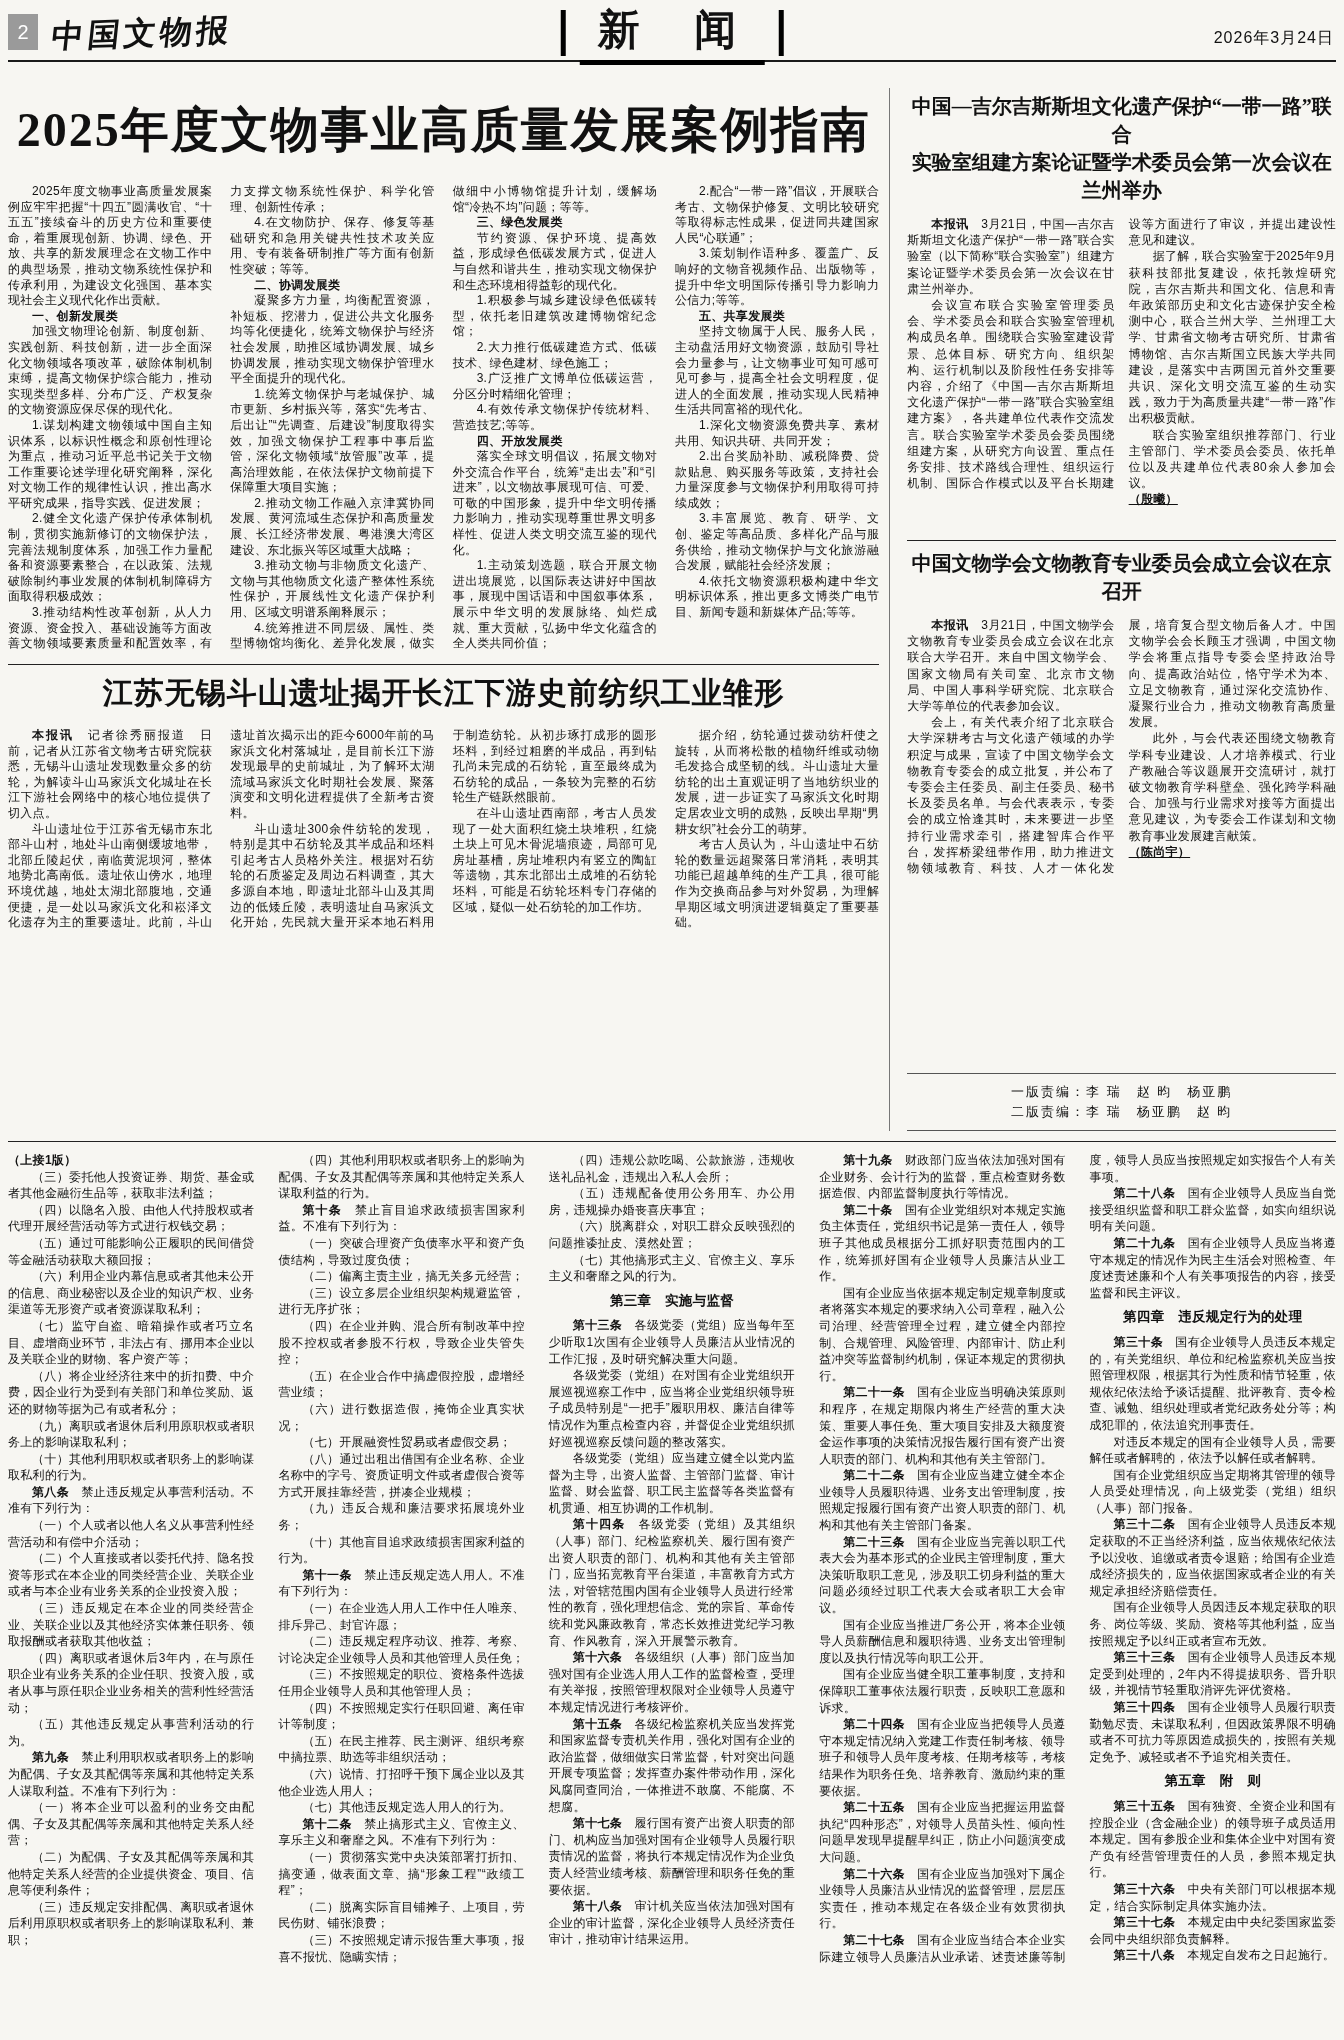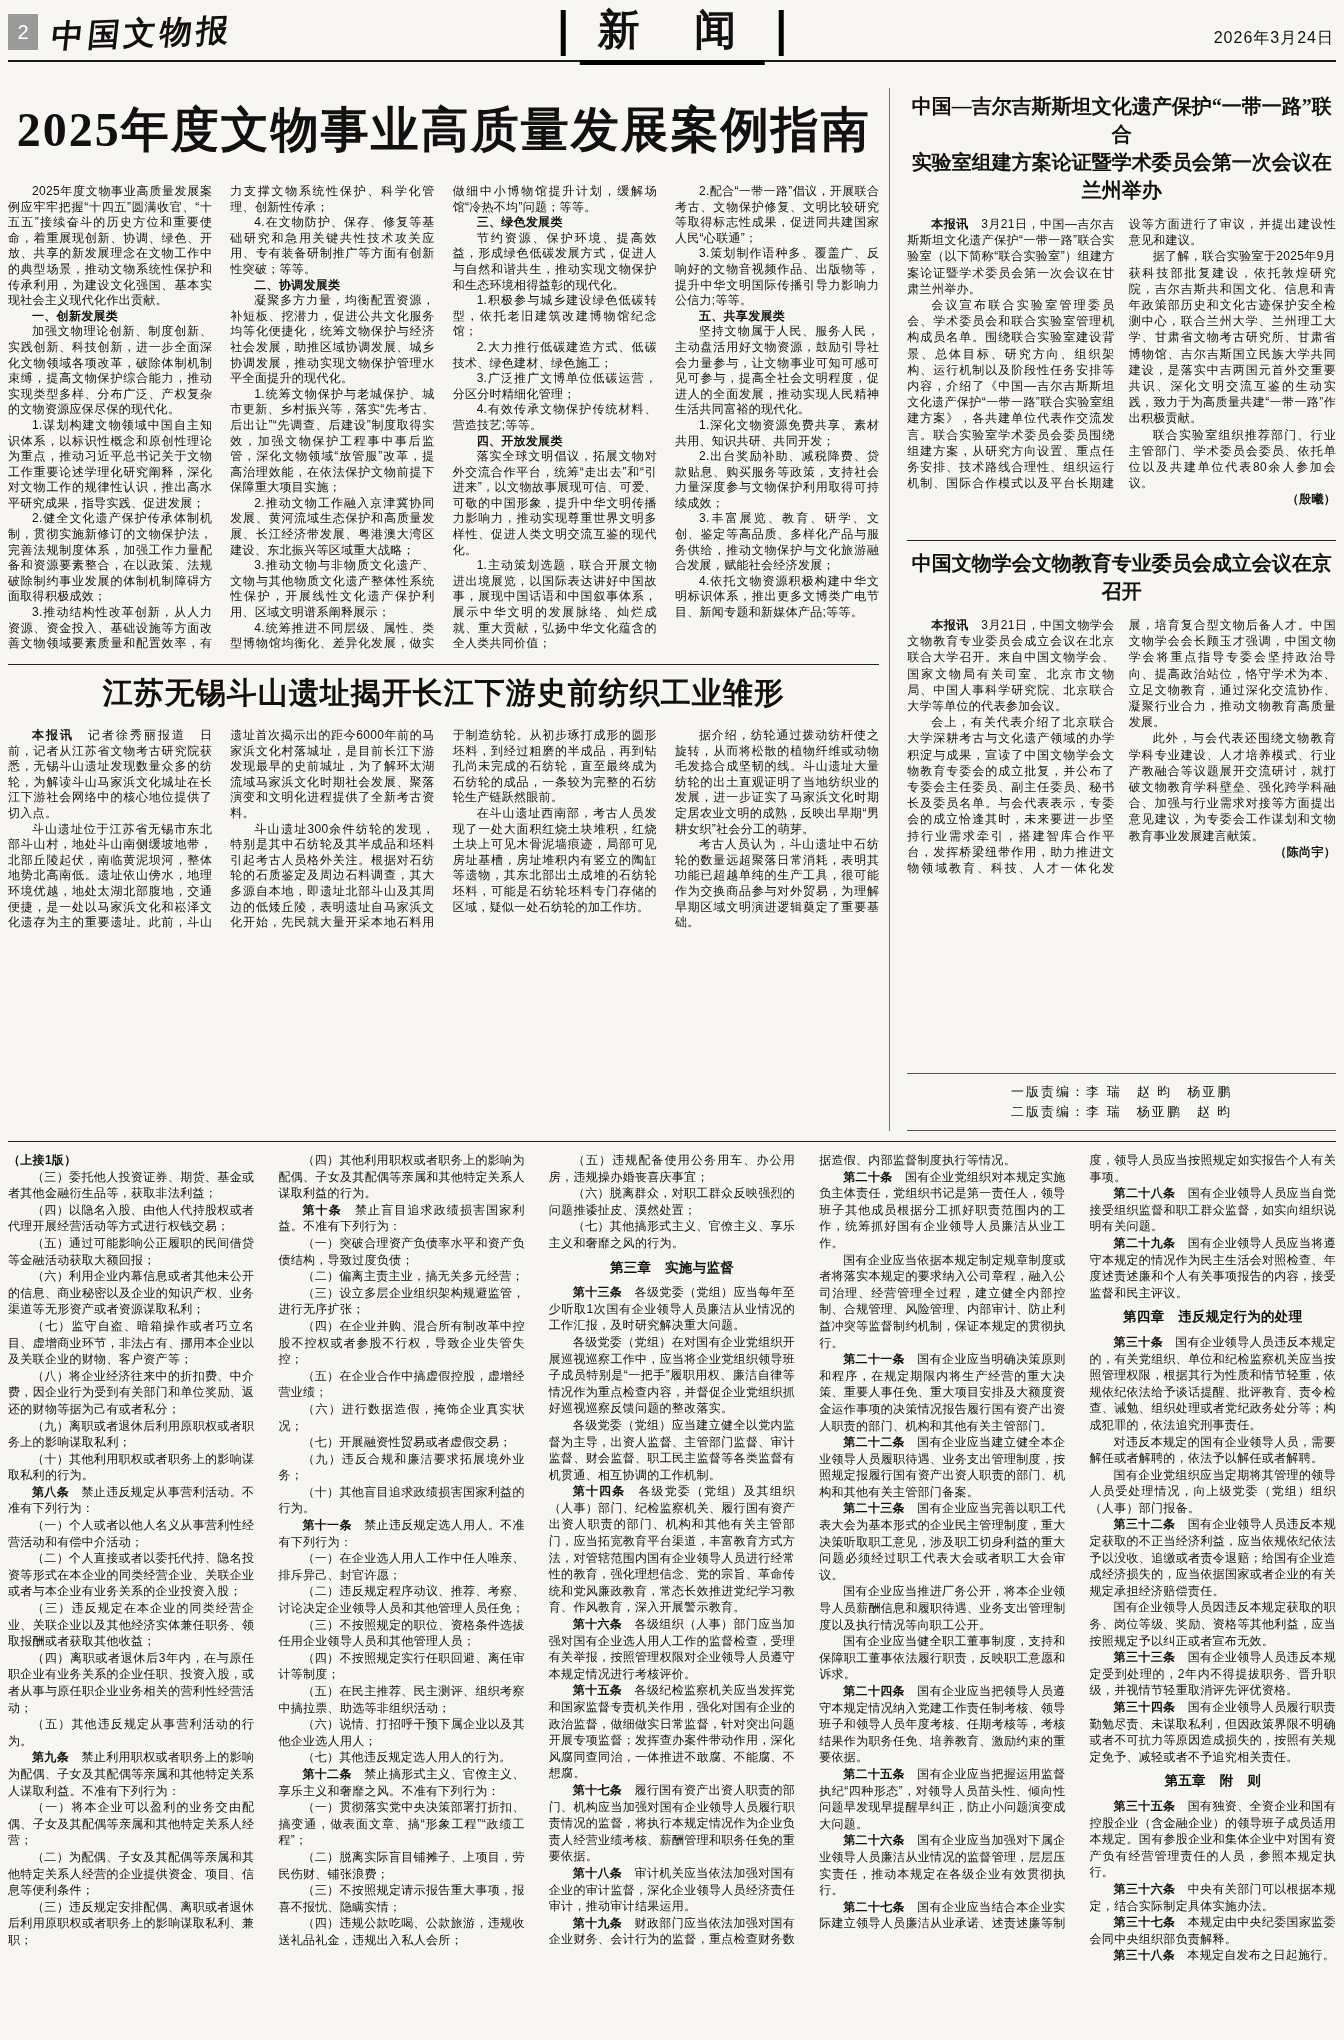--- a/index.html
+++ b/index.html
@@ -23,21 +23,21 @@
   .right-zone{width:432px;margin-left:10px;padding-left:17px;border-left:1px solid #777;}
   .main-headline{font-family:"Liberation Serif","DejaVu Serif",serif;font-weight:900;font-size:48px;
                  text-align:center;letter-spacing:2px;margin:10px 0 22px 0;}
   .cols4{column-count:4;column-gap:18px;height:468px;overflow:hidden;}
   .cols4-j{column-count:4;column-gap:18px;height:252px;overflow:hidden;}
   .cols2{column-count:2;column-gap:14px;overflow:hidden;}
   .bodytext p{margin:0;font-size:12px;line-height:15.6px;text-align:justify;text-indent:2em;letter-spacing:.3px;}
   .bodytext p.sub{font-weight:bold;}
   .bodytext p.h{font-weight:bold;text-align:center;text-indent:0;font-size:13.5px;margin:8px 0;}
   .bodytext p.cont{font-weight:bold;text-indent:0;}
-  .bodytext p.byline{text-align:right;text-indent:0;font-weight:bold;}
+  .bodytext p.byline{text-align:left;text-indent:0;font-weight:bold;text-decoration:underline;}
   .bodytext b{font-weight:bold;}
   .divider{border:0;border-top:1px solid #222;margin:12px 0 8px 0;}
   .jiangsu-headline{font-family:"Liberation Serif","DejaVu Serif",serif;font-weight:900;font-size:30px;
                     text-align:center;letter-spacing:1px;margin:6px 0 14px 0;}
   
   .r-headline{font-family:"Liberation Serif","DejaVu Serif",serif;font-weight:bold;font-size:20px;
               text-align:center;line-height:28px;margin:4px 0 12px 0;}
   .r-body{height:312px;}
   .r-body2{height:446px;}
   .r-body p,.r-body2 p{font-size:12px;line-height:16.2px;}
@@ -167,20 +167,21 @@
         <p class="p">（三）违反规定安排配偶、离职或者退休后利用原职权或者职务上的影响谋取私利、兼职；</p>
         <p class="p">（四）其他利用职权或者职务上的影响为配偶、子女及其配偶等亲属和其他特定关系人谋取利益的行为。</p>
         <p class="p"><b>第十条</b>　禁止盲目追求政绩损害国家利益。不准有下列行为：</p>
         <p class="p">（一）突破合理资产负债率水平和资产负债结构，导致过度负债；</p>
         <p class="p">（二）偏离主责主业，搞无关多元经营；</p>
         <p class="p">（三）设立多层企业组织架构规避监管，进行无序扩张；</p>
         <p class="p">（四）在企业并购、混合所有制改革中控股不控权或者参股不行权，导致企业失管失控；</p>
         <p class="p">（五）在企业合作中搞虚假控股，虚增经营业绩；</p>
         <p class="p">（六）进行数据造假，掩饰企业真实状况；</p>
         <p class="p">（七）开展融资性贸易或者虚假交易；</p>
+        <p class="p">（八）通过出租出借国有企业名称、企业名称中的字号、资质证明文件或者虚假合资等方式开展挂靠经营，拼凑企业规模；</p>
         <p class="p">（九）违反合规和廉洁要求拓展境外业务；</p>
         <p class="p">（十）其他盲目追求政绩损害国家利益的行为。</p>
         <p class="p"><b>第十一条</b>　禁止违反规定选人用人。不准有下列行为：</p>
         <p class="p">（一）在企业选人用人工作中任人唯亲、排斥异己、封官许愿；</p>
         <p class="p">（二）违反规定程序动议、推荐、考察、讨论决定企业领导人员和其他管理人员任免；</p>
         <p class="p">（三）不按照规定的职位、资格条件选拔任用企业领导人员和其他管理人员；</p>
         <p class="p">（四）不按照规定实行任职回避、离任审计等制度；</p>
         <p class="p">（五）在民主推荐、民主测评、组织考察中搞拉票、助选等非组织活动；</p>
         <p class="p">（六）说情、打招呼干预下属企业以及其他企业选人用人；</p>
         <p class="p">（七）其他违反规定选人用人的行为。</p>

